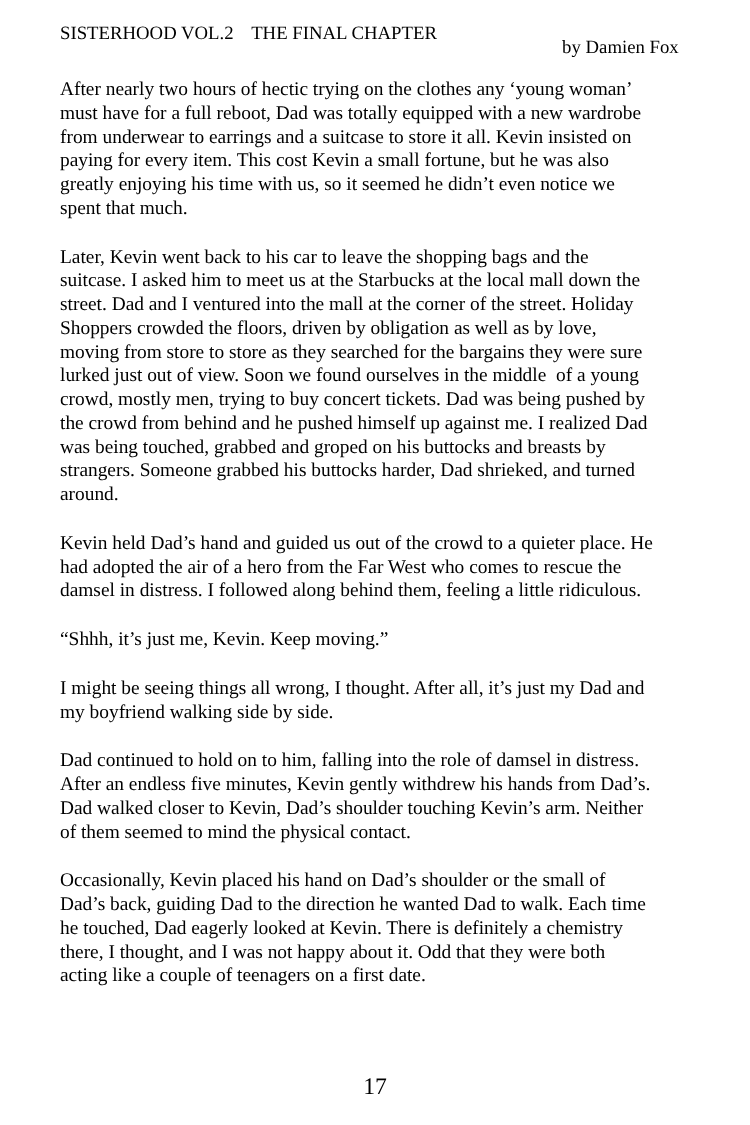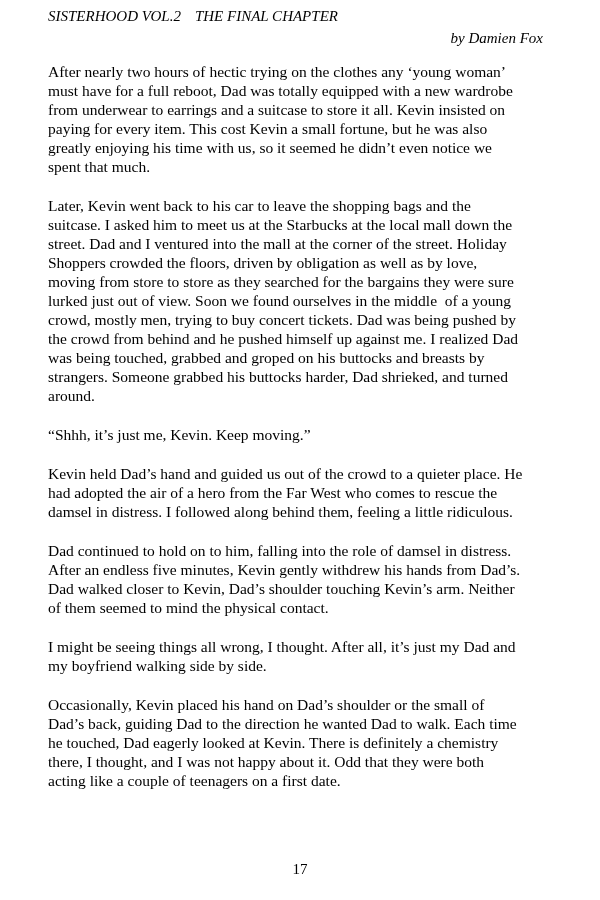--- a/index.html
+++ b/index.html
@@ -15,22 +15,21 @@
     color: #000000;
     font-family: "Liberation Serif", "DejaVu Serif", serif;
     overflow: hidden;
   }
   .header {
     position: absolute;
     top: 7px;
     left: 48px;
     right: 57px;
     display: flex;
-    align-items: flex-start;
-    font-style: italic;
+    align-items: center;
     font-size: 15px;
     line-height: 19px;
     white-space: nowrap;
   }
   .header .title-left { }
   .header .title-right { margin-left: 14px; }
   .header .author { margin-left: auto; margin-top: 22px; }
   .content {
     position: absolute;
     top: 62px;
@@ -42,21 +41,21 @@
   .content p {
     margin: 0 0 20px 0;
     white-space: pre-wrap;
   }
   .footer {
     position: absolute;
     top: 860px;
     left: 0;
     width: 100%;
     text-align: center;
-    font-size: 15px;
+    font-size: 19px;
     line-height: 19px;
   }
 </style>
 </head>
 <body>
 
 <div class="page">
 
   <div class="header">
     <span class="title-left">SISTERHOOD VOL.2</span>
@@ -75,30 +74,30 @@
 suitcase. I asked him to meet us at the Starbucks at the local mall down the
 street. Dad and I ventured into the mall at the corner of the street. Holiday
 Shoppers crowded the floors, driven by obligation as well as by love,
 moving from store to store as they searched for the bargains they were sure
 lurked just out of view. Soon we found ourselves in the middle  of a young
 crowd, mostly men, trying to buy concert tickets. Dad was being pushed by
 the crowd from behind and he pushed himself up against me. I realized Dad
 was being touched, grabbed and groped on his buttocks and breasts by
 strangers. Someone grabbed his buttocks harder, Dad shrieked, and turned
 around.</p>
-    <p>“Shhh, it’s just me, Kevin. Keep moving.”</p>
     <p>Kevin held Dad’s hand and guided us out of the crowd to a quieter place. He
 had adopted the air of a hero from the Far West who comes to rescue the
 damsel in distress. I followed along behind them, feeling a little ridiculous.</p>
+    <p>“Shhh, it’s just me, Kevin. Keep moving.”</p>
+    <p>I might be seeing things all wrong, I thought. After all, it’s just my Dad and
+my boyfriend walking side by side.</p>
     <p>Dad continued to hold on to him, falling into the role of damsel in distress.
 After an endless five minutes, Kevin gently withdrew his hands from Dad’s.
 Dad walked closer to Kevin, Dad’s shoulder touching Kevin’s arm. Neither
 of them seemed to mind the physical contact.</p>
-    <p>I might be seeing things all wrong, I thought. After all, it’s just my Dad and
-my boyfriend walking side by side.</p>
     <p>Occasionally, Kevin placed his hand on Dad’s shoulder or the small of
 Dad’s back, guiding Dad to the direction he wanted Dad to walk. Each time
 he touched, Dad eagerly looked at Kevin. There is definitely a chemistry
 there, I thought, and I was not happy about it. Odd that they were both
 acting like a couple of teenagers on a first date.</p>
   </div>
 
   <div class="footer">
     <span>17</span>
   </div>

